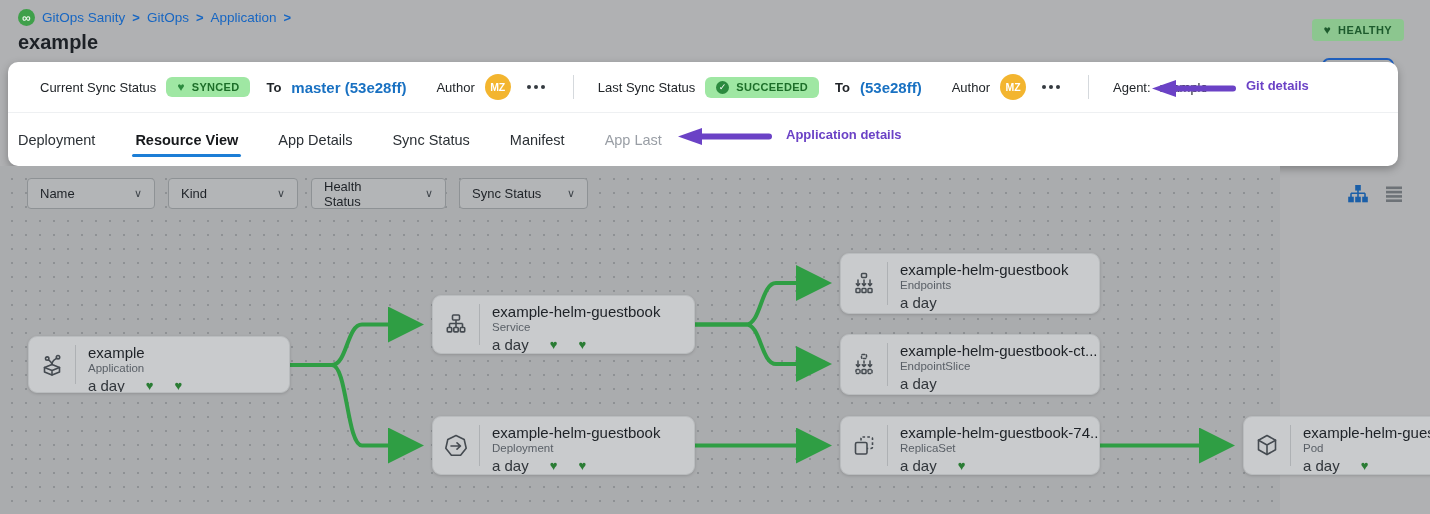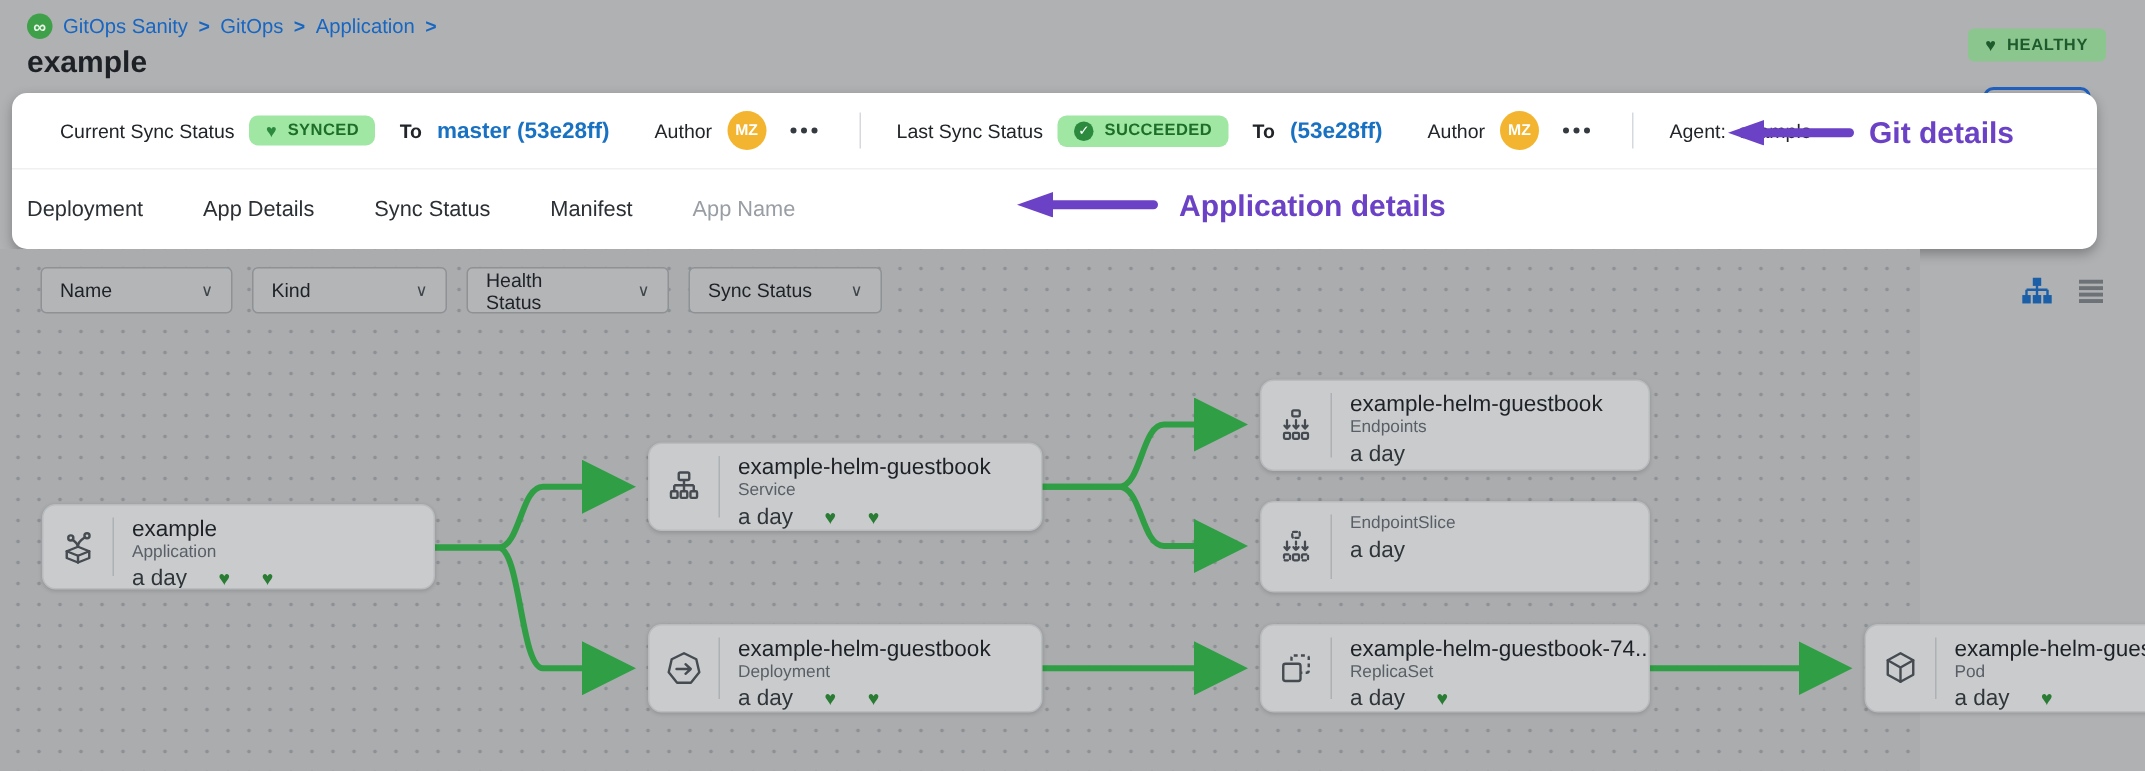--- a/index.html
+++ b/index.html
@@ -46,21 +46,21 @@
 
   .tabs-row { position:absolute; left:0; top:50px; right:0; height:54px; border-top:1px solid #eef0f2;
               display:flex; align-items:center; padding-left:10px; gap:40px; }
   .tab { position:relative; font-size:14.5px; color:#2b3035; cursor:pointer; padding:17px 0; }
   .tab.active { font-weight:bold; color:#17191c; }
   .tab.active::after { content:""; position:absolute; left:-3px; right:-3px; bottom:8px; height:3px;
                        background:#1c7ed6; border-radius:2px; }
   .tab.disabled { color:#999ea5; }
 
   
-  .ann-text { position:absolute; color:#6b42c6; font-size:20px; font-weight:bold; z-index:5; }
+  .ann-text { position:absolute; color:#6b42c6; font-size:13px; font-weight:bold; z-index:5; }
   .ann-arrow { position:absolute; z-index:5; }
 
   
   .canvas { position:absolute; left:0; top:166px; width:1280px; height:348px;
             background-color:#aaacae;
             background-image:radial-gradient(circle,#8e9194 1.2px,transparent 1.4px);
             background-size:14px 14px; background-position:5px 6px; }
   .edges { position:absolute; left:0; top:0; width:1430px; height:348px; }
 
   .filter-btn { position:absolute; top:12px; height:31px; background:#b3b5b7; border:1px solid #8e9295;
@@ -143,24 +143,25 @@
           <i></i>
         </span>
       <span class="vdiv" style="margin:0 24px;"></span>
 
       <span class="s-label" style="margin-right:8px;">Agent:</span>
       <span class="agent-val">example</span>
     </div>
 
     <div class="tabs-row">
       <span class="tab">Deployment</span>
+      <span class="tab active">Resource View</span>
       <span class="tab">App Details</span>
       <span class="tab">Sync Status</span>
       <span class="tab">Manifest</span>
-      <span class="tab disabled">App Name</span>
+      <span class="tab disabled">App Last</span>
     </div>
   </div>
 
   <svg class="ann-arrow" style="left:1152px;top:80px;" width="84" height="17" viewBox="0 0 84 17">
     <rect x="18" y="5.5" width="66" height="6" rx="3" fill="#6b42c6"></rect>
     <polygon points="0,8.5 24,0 24,17" fill="#6b42c6"></polygon>
   </svg>
   <div class="ann-text" style="left:1246px;top:78px;">Git details</div>
 
   <svg class="ann-arrow" style="left:678px;top:128px;" width="94" height="17" viewBox="0 0 94 17">
@@ -315,20 +316,21 @@
           <path d="M8 10 V15.5 M6.3 13.8 L8 15.7 L9.7 13.8"></path>
           <path d="M14 10 V15.5 M12.3 13.8 L14 15.7 L15.7 13.8" stroke-dasharray="2 1.5"></path>
           <path d="M20 10 V15.5 M18.3 13.8 L20 15.7 L21.7 13.8"></path>
           <rect x="6" y="18.5" width="4" height="4" rx="0.8" stroke-dasharray="2.2 1.6"></rect>
           <rect x="12" y="18.5" width="4" height="4" rx="0.8"></rect>
           <rect x="18" y="18.5" width="4" height="4" rx="0.8" stroke-dasharray="2.2 1.6"></rect>
         </svg>
       </span>
       <span class="node-sep"></span>
       <span class="node-text">
+        <div class="n-title">example-helm-guestbook-ct...</div>
         <div class="n-kind">EndpointSlice</div>
         <div class="n-meta">
           <span>a day</span>
         </div>
       </span>
     </div>
 
     <div class="node" style="left:840px;top:250px;width:260px;height:59px;">
       <span class="node-icon">
         <svg width="28" height="28" viewBox="0 0 28 28" fill="none" stroke="#454b51" stroke-width="1.6" stroke-linejoin="round">

